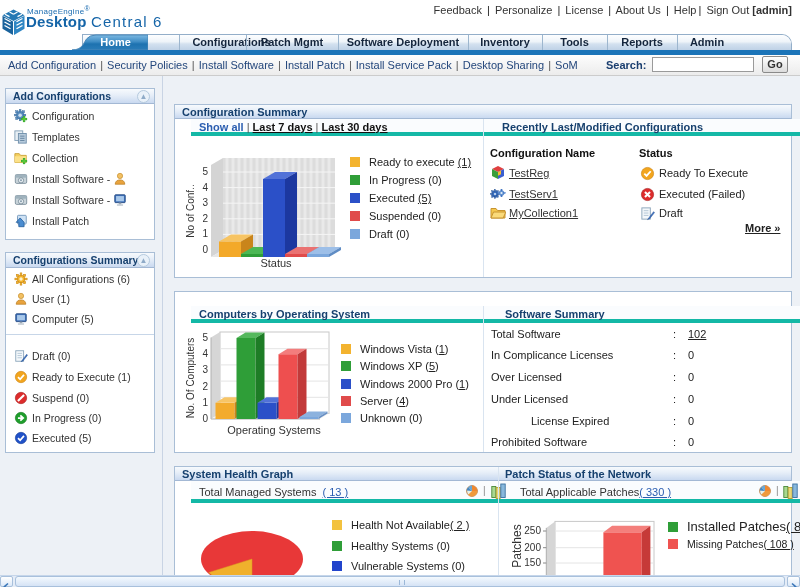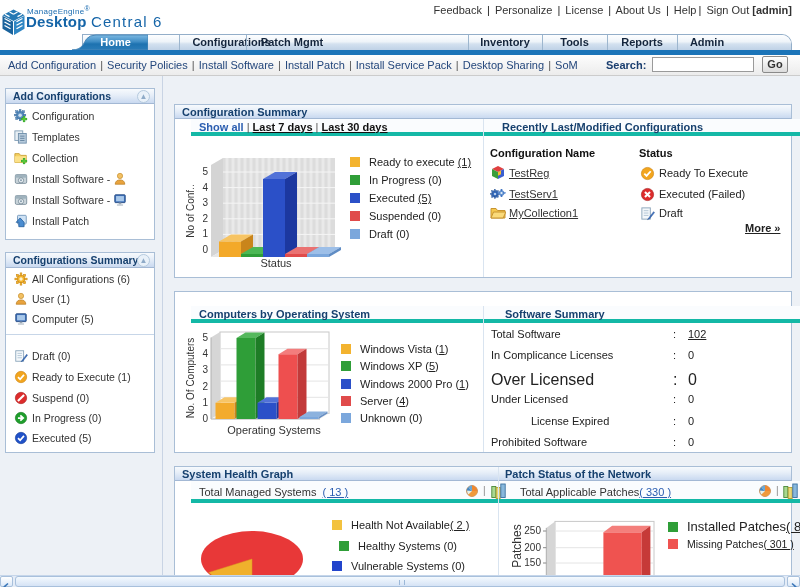--- a/index.html
+++ b/index.html
@@ -240,20 +240,21 @@
         <stop offset="0.6" stop-color="#1d72b0"></stop>
         <stop offset="1" stop-color="#2a7cb8"></stop>
   </linearGradient>
     </defs>
   <path d="M78,1 L78,16 L2,16 Q10,16 13.5,10 L16.5,5 Q19.5,1 26,1 Z" fill="url(#tabg)" stroke="#4a88b8" stroke-width="1"></path>
 </svg>
 <div id="tabrow">
   <div class="tab active" style="left:0;width:65px;">Home</div>
   <div class="tab" style="left:74px;width:104px;margin-left:22px;">Configurations</div>
   <div class="tab" style="left:163px;width:91px;">Patch Mgmt</div>
+  <div class="tab" style="left:255px;width:129px;">Software Deployment</div>
   <div class="tab" style="left:385px;width:73px;">Inventory</div>
   <div class="tab" style="left:459px;width:64px;">Tools</div>
   <div class="tab" style="left:524px;width:69px;">Reports</div>
   <div class="tab" style="left:594px;width:59px;">Admin</div>
   <div class="tab" style="left:654px;width:40px;margin-top:24px;">Support</div>
 </div>
 <div id="bluebar"></div>
 
 <div id="submenu">
   <div class="links">Add Configuration <span class="sep">|</span> Security Policies <span class="sep">|</span> Install Software <span class="sep">|</span> Install Patch <span class="sep">|</span> Install Service Pack <span class="sep">|</span> Desktop Sharing <span class="sep">|</span> SoM</div>
@@ -475,21 +476,21 @@
     <text x="93" y="103" font-size="11" fill="#333" text-anchor="middle">Operating Systems</text>
   </svg>
   <div class="leg" style="left:166px;top:51px;"><span class="sq" style="background:#f3b32f;"></span>Windows Vista (<a class="lnk" style="color:#222">1</a>)</div>
   <div class="leg" style="left:166px;top:68px;"><span class="sq" style="background:#2f9e38;"></span>Windows XP (<a class="lnk" style="color:#222">5</a>)</div>
   <div class="leg" style="left:166px;top:86px;"><span class="sq" style="background:#2b50c8;"></span>Windows 2000 Pro (<a class="lnk" style="color:#222">1</a>)</div>
   <div class="leg" style="left:166px;top:103px;"><span class="sq" style="background:#e04b4b;"></span>Server (<a class="lnk" style="color:#222">4</a>)</div>
   <div class="leg" style="left:166px;top:120px;"><span class="sq" style="background:#7ba7dc;"></span>Unknown (0)</div>
 
   <div style="position:absolute;left:316px;top:36px;font-size:11px;color:#222;">Total Software<span style="position:absolute;left:182px;">:</span><a class="lnk" style="position:absolute;left:197px;color:#222;">102</a></div>
   <div style="position:absolute;left:316px;top:57px;font-size:11px;color:#222;">In Complicance Licenses<span style="position:absolute;left:182px;">:</span><span style="position:absolute;left:197px;">0</span></div>
-  <div style="position:absolute;left:316px;top:79px;font-size:16px;color:#222;">Over Licensed<span style="position:absolute;left:182px;">:</span><span style="position:absolute;left:197px;">0</span></div>
+  <div style="position:absolute;left:316px;top:79px;font-size:11px;color:#222;">Over Licensed<span style="position:absolute;left:182px;">:</span><span style="position:absolute;left:197px;">0</span></div>
   <div style="position:absolute;left:316px;top:101px;font-size:11px;color:#222;">Under Licensed<span style="position:absolute;left:182px;">:</span><span style="position:absolute;left:197px;">0</span></div>
   <div style="position:absolute;left:316px;top:123px;font-size:11px;color:#222;padding-left:40px;">License Expired<span style="position:absolute;left:182px;">:</span><span style="position:absolute;left:197px;">0</span></div>
   <div style="position:absolute;left:316px;top:144px;font-size:11px;color:#222;">Prohibited Software<span style="position:absolute;left:182px;">:</span><span style="position:absolute;left:197px;">0</span></div>
 </div>
 
 <div class="panel" id="mp3" style="left:174px;top:466px;width:618px;height:121px;border-bottom:none;">
   <div class="phead">System Health Graph
     <span style="position:absolute;left:330px;top:0;">Patch Status of the Network</span>
   </div>
   <div class="subhead" style="top:14px;height:22px;">
@@ -510,21 +511,21 @@
         <use href="#s-bars"></use>
       </svg>
   </div>
   <div style="position:absolute;left:323px;top:0px;bottom:0;border-left:1px solid #d9e4f0;"></div>
 
   <svg width="300" height="80" style="position:absolute;left:10px;top:41px;" viewBox="0 0 300 80">
     <ellipse cx="67" cy="51" rx="51" ry="28" fill="#e83838"></ellipse>
     <path d="M67,51 L67,79 A51,28 0 0 1 23.7,64.5 Z" fill="#f0b02c" stroke="#d89820" stroke-width="0.5"></path>
   </svg>
   <div class="leg" style="left:157px;top:52px;"><span class="sq" style="background:#f3c23f;"></span>Health Not Available<a class="lnk" style="color:#222">( 2 )</a></div>
-  <div class="leg" style="left:164px;top:73px;"><span class="sq" style="background:#2f9e38;"></span>Healthy Systems (0)</div>
+  <div class="leg" style="left:157px;top:73px;"><span class="sq" style="background:#2f9e38;"></span>Healthy Systems (0)</div>
   <div class="leg" style="left:157px;top:93px;"><span class="sq" style="background:#2244cc;"></span>Vulnerable Systems (0)</div>
 
   <svg width="210" height="80" style="position:absolute;left:336px;top:40px;" viewBox="0 0 210 80">
     <rect x="44" y="14.4" width="99" height="66" fill="#ffffff" stroke="#c8c8c8" stroke-width="1"></rect>
     <g stroke="#e4e4e4" stroke-width="1">
       <line x1="44" y1="24" x2="143" y2="24"></line>
         <line x1="44" y1="40.7" x2="143" y2="40.7"></line>
         <line x1="44" y1="56" x2="143" y2="56"></line>
     </g>
     <polygon points="35.3,80 35.3,20.9 44,14.4 44,80" fill="#d6d6d6"></polygon>
@@ -539,21 +540,21 @@
     <polygon points="92.4,25.3 101.1,18.8 139.4,18.8 130.7,25.3" fill="#f47f7c"></polygon>
     <polygon points="130.7,25.3 139.4,18.8 139.4,74 130.7,80" fill="#c63a38"></polygon>
     <g font-size="10" fill="#333" text-anchor="end">
       <text x="30" y="27">250</text>
         <text x="30" y="44">200</text>
         <text x="30" y="59">150</text>
     </g>
     <text x="10" y="39" font-size="12" fill="#333" text-anchor="middle" transform="rotate(-90 10 39)">Patches</text>
   </svg>
   <div class="leg" style="left:493px;top:52px;font-size:13px;"><span class="sq" style="background:#2f9e38;"></span>Installed Patches<a class="lnk" style="color:#222">( 85 )</a></div>
-  <div class="leg" style="left:493px;top:71px;font-size:10.5px;"><span class="sq" style="background:#ef5350;"></span>Missing Patches<a class="lnk" style="color:#222">( 301 )</a></div>
+  <div class="leg" style="left:493px;top:71px;font-size:10.5px;"><span class="sq" style="background:#ef5350;"></span>Missing Patches<a class="lnk" style="color:#222">( 108 )</a></div>
 </div>
 
 <div id="hscroll">
   <div class="btn" style="left:0;"><svg width="11" height="9">
         <path d="M7 1.5 L3.5 4.5 L7 7.5" fill="none" stroke="#3a76b8" stroke-width="1.6"></path>
       </svg></div>
   <div id="hthumb">
       <div class="grip"></div>
     </div>
   <div class="btn" style="right:0;"><svg width="11" height="9">

